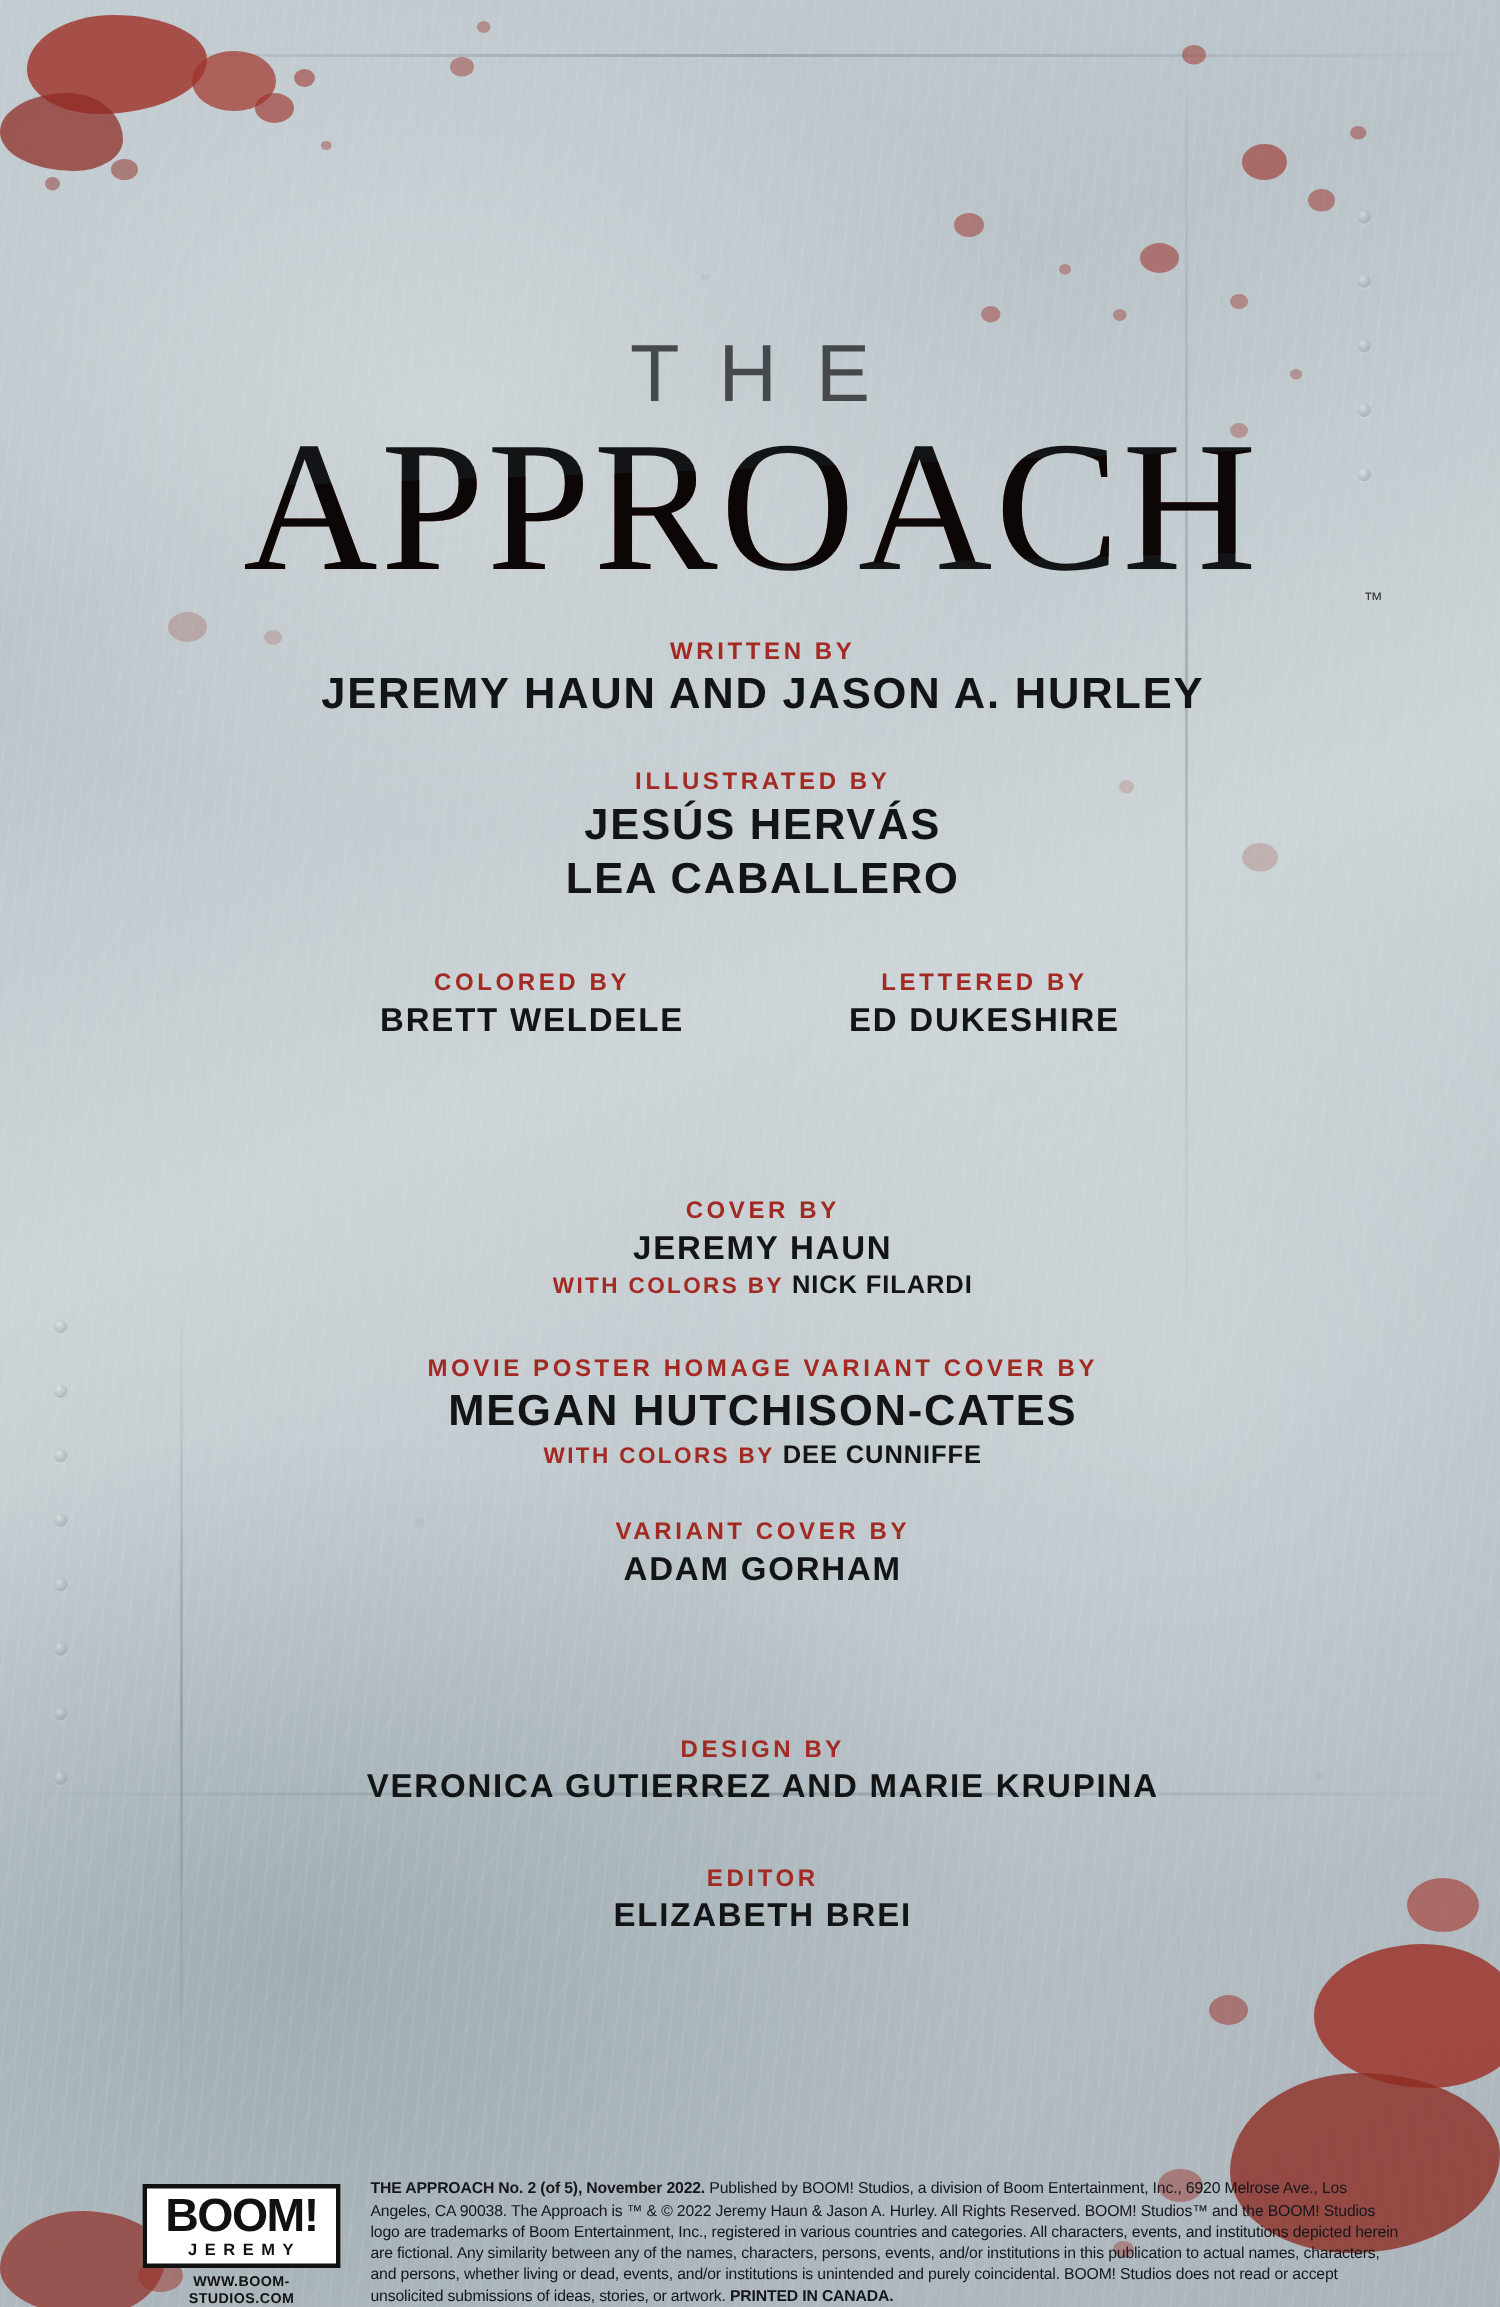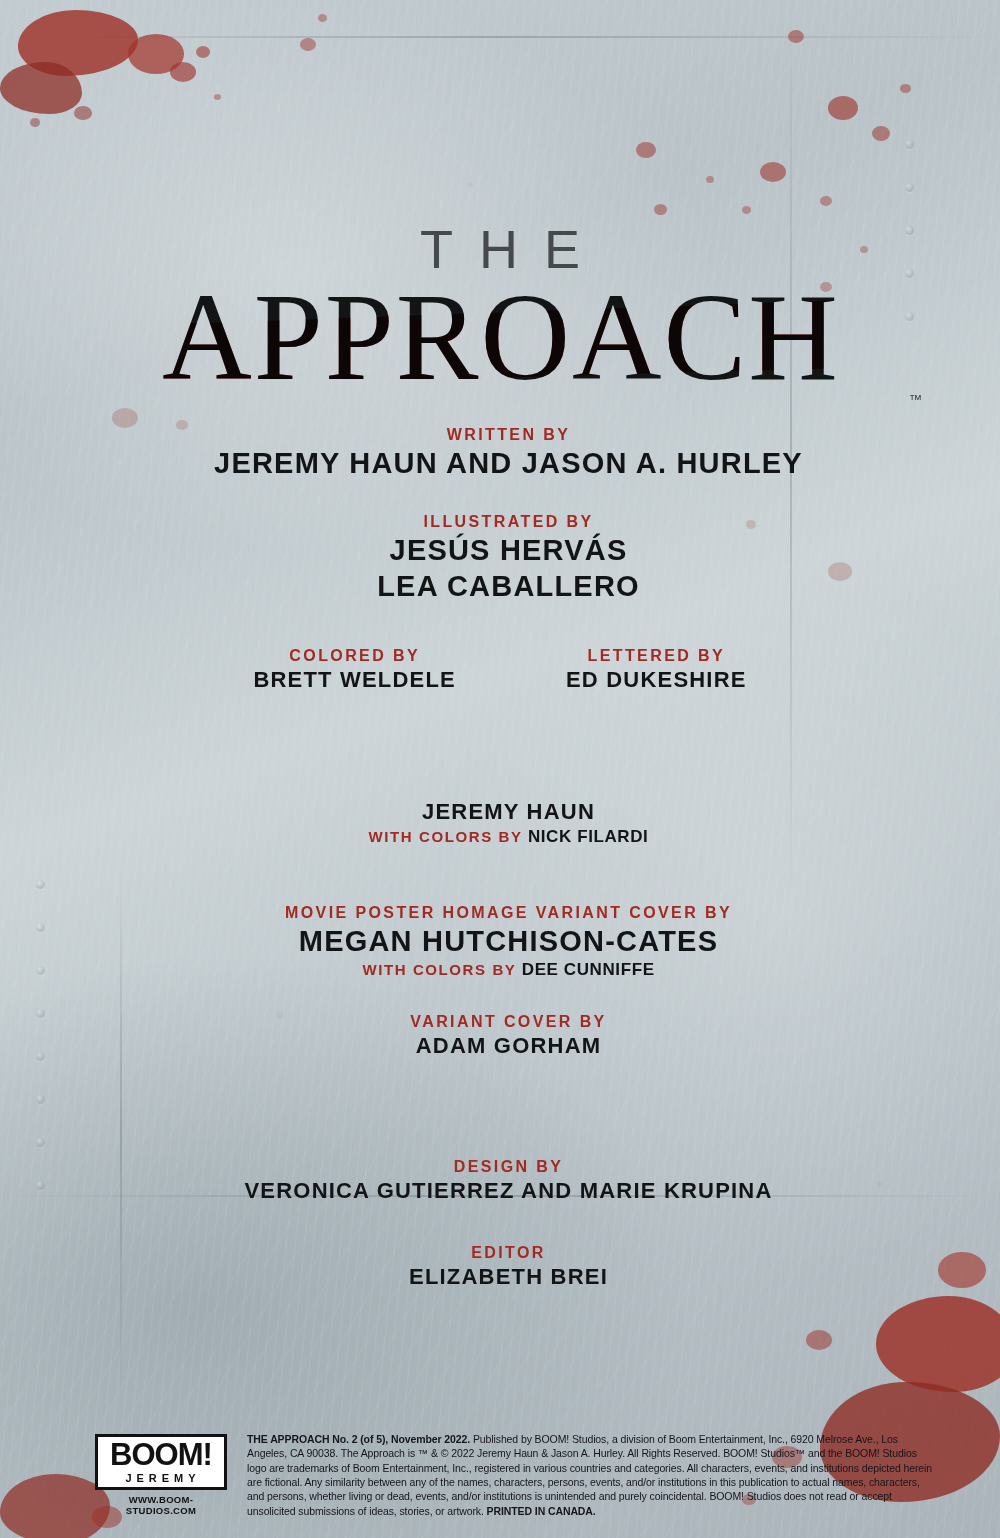--- a/index.html
+++ b/index.html
@@ -174,21 +174,21 @@
   .g-variant2  { position: absolute; top: 1012px; left: 0; right: 0; }
   .g-design    { position: absolute; top: 1157px; left: 0; right: 0; }
   .g-editor    { position: absolute; top: 1243px; left: 0; right: 0; }
 
   
   .footer {
     position: absolute;
     left: 0; right: 0; bottom: 0;
     height: 148px;
     display: flex;
-    align-items: center;
+    align-items: flex-end;
     padding: 22px 62px 0 95px;
     box-sizing: border-box;
     text-align: left;
   }
   .boom-logo { width: 132px; flex: 0 0 auto; }
   .boom-box {
     border: 3px solid #111;
     background: #fff;
     padding: 2px 4px 3px;
     text-align: center;
@@ -336,20 +336,21 @@
         <div class="credit-role">COLORED BY</div>
         <div class="credit-name sm">BRETT WELDELE</div>
       </div>
       <div class="col">
         <div class="credit-role">LETTERED BY</div>
         <div class="credit-name sm">ED DUKESHIRE</div>
       </div>
     </div>
 
     <div class="g-cover credit-block">
+      <div class="credit-role">COVER BY</div>
       <div class="credit-name sm">JEREMY HAUN</div>
       <div class="credit-sub">
         <span class="pre">WITH COLORS BY</span>
         <span>NICK FILARDI</span>
       </div>
     </div>
 
     <div class="g-variant1 credit-block">
       <div class="credit-role">MOVIE POSTER HOMAGE VARIANT COVER BY</div>
       <div class="credit-name">MEGAN HUTCHISON-CATES</div>

